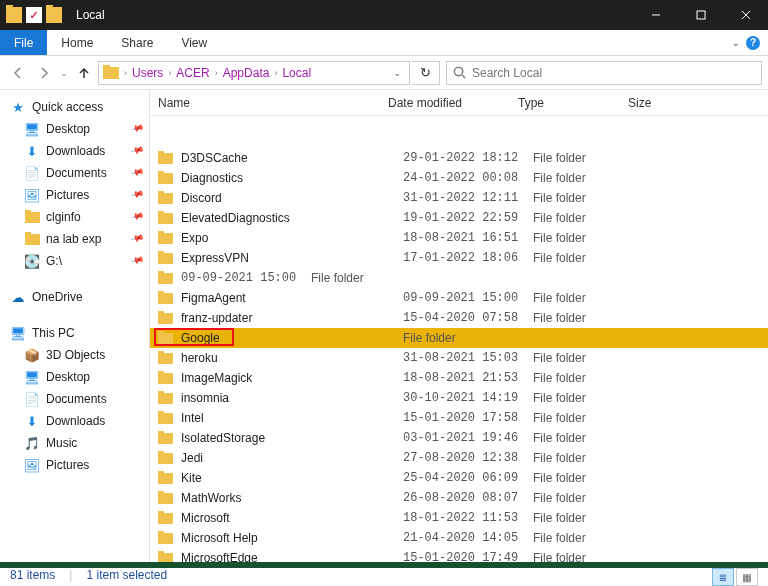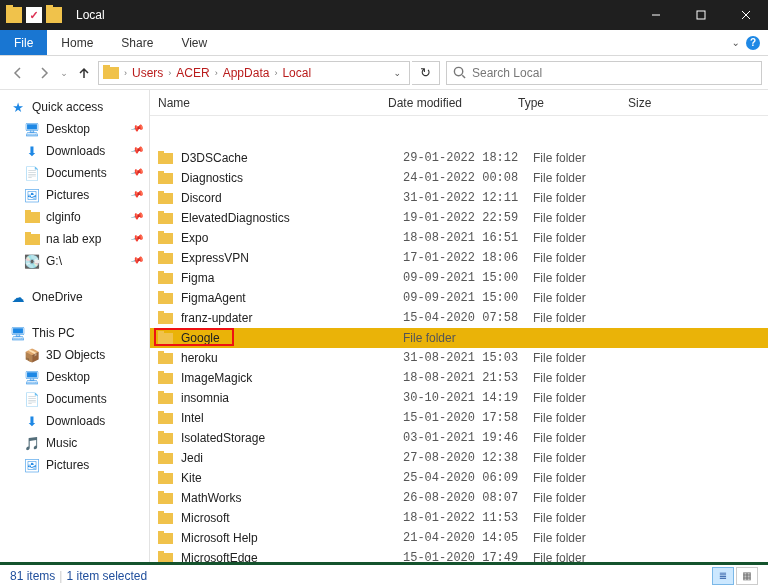--- a/index.html
+++ b/index.html
@@ -21,21 +21,21 @@
   .ribbon-right { margin-left:auto; display:flex; align-items:center; padding-right:8px; gap:6px; color:#555; font-size:10px; }
   .help-circle { width:14px; height:14px; border-radius:50%; background:#1e88e5; color:#fff; display:flex; align-items:center; justify-content:center; font-size:10px; font-weight:bold; }
 
   .navbar { height:34px; border-bottom:1px solid #e3e3e3; display:flex; align-items:center; padding:0 6px; gap:2px; }
   .nav-btn { width:24px; height:24px; display:flex; align-items:center; justify-content:center; color:#888; }
   .nav-btn.enabled { color:#333; }
   .nav-btn svg { width:14px; height:14px; }
   .address { flex:0 0 312px; height:24px; border:1px solid #ccc; display:flex; align-items:center; padding:0 4px; font-size:12px; gap:2px; }
   .address .mini-folder { width:16px; height:12px; background:#f0c24b; position:relative; margin-right:2px; }
   .address .mini-folder::before { content:""; position:absolute; top:-2px; left:0; width:7px; height:2px; background:#f0c24b; }
-  .crumb { color:#b91c1c; padding:0 2px; }
+  .crumb { color:#a21caf; padding:0 2px; }
   .chev { color:#777; font-size:9px; padding:0 1px; }
   .addr-drop { margin-left:auto; color:#555; font-size:9px; padding:0 4px; }
   .refresh-box { width:28px; height:24px; border:1px solid #ccc; border-left:none; display:flex; align-items:center; justify-content:center; color:#333; font-size:13px; }
   .search { flex:1; height:24px; border:1px solid #ccc; display:flex; align-items:center; padding:0 6px; margin-left:4px; color:#777; font-size:12px; gap:6px; }
   .search svg { width:13px; height:13px; stroke:#777; fill:none; stroke-width:1.5; }
 
   .body { display:flex; height:calc(586px - 30px - 26px - 34px - 24px); }
   .nav-tree { width:150px; border-right:1px solid #e3e3e3; overflow-y:auto; font-size:12px; padding-top:6px; position:relative; }
   .nav-tree::-webkit-scrollbar { width:16px; }
   .nav-tree::-webkit-scrollbar-thumb { background:#c1c1c1; }
@@ -62,21 +62,21 @@
   .rows::-webkit-scrollbar-track { background:#f0f0f0; }
   .row { height:20px; display:flex; align-items:center; font-size:12px; padding-left:8px; color:#222; position:relative; }
   .row.selected { background:#eab308; }
   .row .fic { width:15px; height:11px; background:#f0c24b; position:relative; margin-right:8px; flex-shrink:0; }
   .row .fic::before { content:""; position:absolute; top:-2px; left:0; width:6px; height:2px; background:#f0c24b; }
   .cell-name { width:222px; }
   .cell-date { width:130px; color:#555;font-family:Liberation Mono, monospace; }
   .cell-type { width:110px; color:#555; }
   .highlight-box { position:absolute; border:2px solid #e11; pointer-events:none; }
 
-  .status { height:24px; border-top:3px solid #14532d; display:flex; align-items:center; font-size:12px; padding:0 10px; gap:4px; color:#1f4e9c; }
+  .status { height:24px; border-top:6px solid #14532d; display:flex; font-size:12px; padding:0 10px; gap:14px; color:#1f4e9c; }
   .status .sep { color:#ccc; }
   .status-right { margin-left:auto; display:flex; gap:2px; }
   .view-toggle { width:22px; height:18px; border:1px solid #ccc; display:flex; align-items:center; justify-content:center; font-size:10px; color:#666; }
   .view-toggle.active { background:#cce8ff; border-color:#7ab8e8; color:#1f4e9c; }
 </style>
 </head>
 <body>
 
 <div class="titlebar">
   <div class="tb-icons">
@@ -282,21 +282,20 @@
           <span class="cell-type">File folder</span>
         </div>
         <div class="row">
           <span class="fic"></span>
           <span class="cell-name">ExpressVPN</span>
           <span class="cell-date">17-01-2022 18:06</span>
           <span class="cell-type">File folder</span>
         </div>
         <div class="row">
           <span class="fic"></span>
-          <span class="cell-name">Figma</span>
           <span class="cell-date">09-09-2021 15:00</span>
           <span class="cell-type">File folder</span>
         </div>
         <div class="row">
           <span class="fic"></span>
           <span class="cell-name">FigmaAgent</span>
           <span class="cell-date">09-09-2021 15:00</span>
           <span class="cell-type">File folder</span>
         </div>
         <div class="row">

